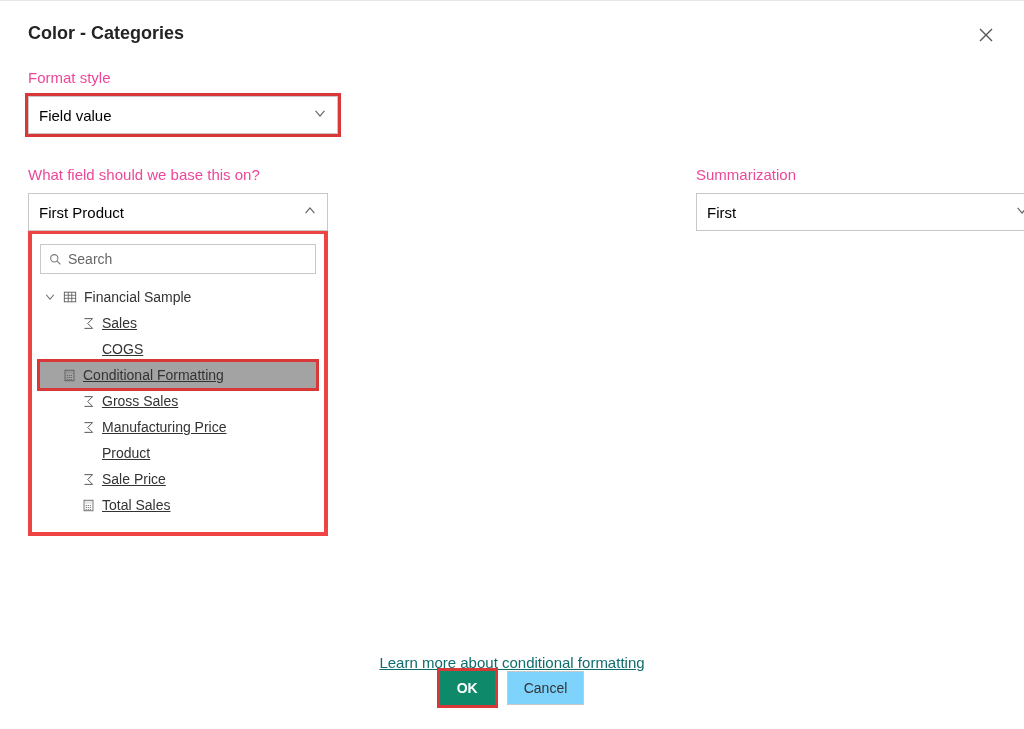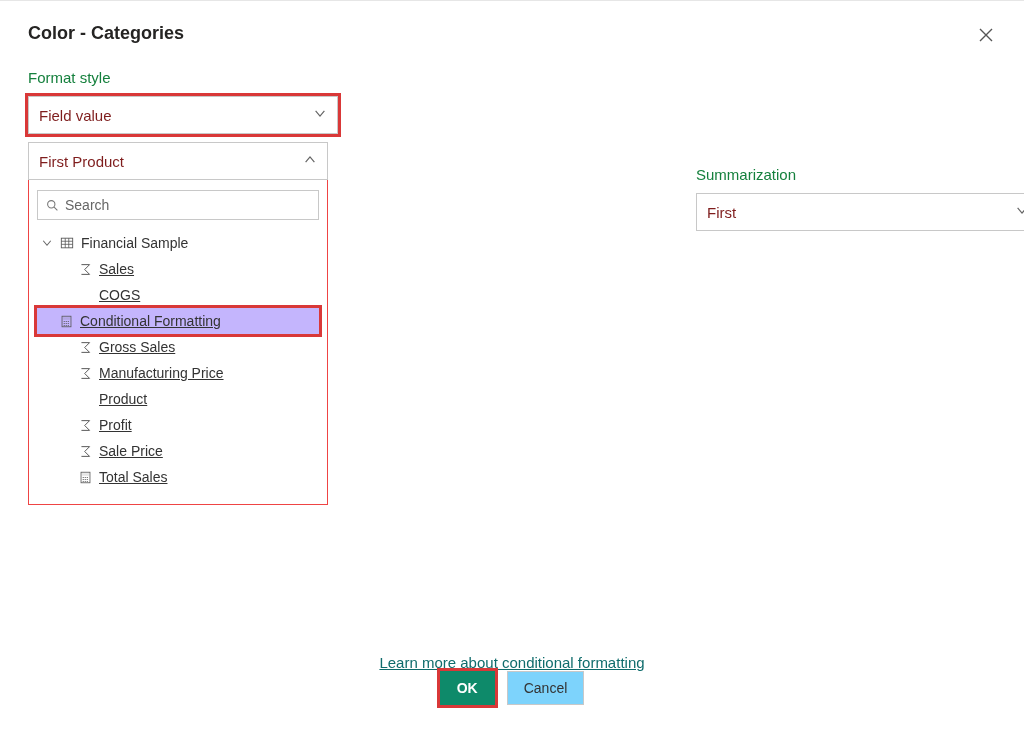--- a/index.html
+++ b/index.html
@@ -29,33 +29,33 @@
     color: #252423;
   }
   .close-x {
     width: 18px; height: 18px;
     cursor: pointer;
     margin-top: 4px;
   }
   .close-x svg { display:block; }
   .section-label {
     font-size: 15px;
-    color: #15803d;
+    color: #ec4899;
     margin-top: 24px;
     margin-bottom: 10px;
   }
   .dropdown {
     position: relative;
     height: 38px;
     border: 1px solid #c8c8c8;
     display: flex;
     align-items: center;
     padding: 0 10px;
     font-size: 15px;
-    color: #7f1d1d;
+    color: #000000;
     background: #fff;
     cursor: pointer;
   }
   .dropdown .chevron {
     position: absolute;
     right: 10px;
     top: 50%;
     transform: translateY(-50%);
   }
   .chevron-down { width: 14px; height: 14px; }
@@ -65,21 +65,21 @@
     outline-offset: 0px;
   }
   .columns {
     display: flex;
     gap: 40px;
     margin-top: 8px;
   }
   .col-left { width: 330px; }
   .col-right { margin-left: 310px; width: 300px; }
   .field-panel {
-    border: 1px solid #ef4444;
+    border: 4px solid #ef4444;
     width: 300px;
     padding: 10px 8px 14px 8px;
     margin-top: -1px;
     background: #fff;
   }
   .search-box {
     height: 30px;
     border: 1px solid #c8c8c8;
     display: flex;
     align-items: center;
@@ -99,21 +99,21 @@
     padding-left: 4px;
     cursor: pointer;
   }
   .tree-row.depth1 { padding-left: 40px; text-decoration: underline; }
   .tree-row .ticon { width: 16px; display:inline-flex; justify-content:center; margin-right: 6px; }
   .tree-row.table-row .ticon { margin-right: 6px; }
   .tree-row.table-row .exp { width:14px; margin-right:4px; display:inline-flex; }
   .tree-row.highlighted {
     outline: 3px solid #d93838;
     outline-offset: 0px;
-    background: #c4b5fd;
+    background: #a3a3a3;
     padding-left: 21px;
   }
   .footer {
     position: absolute;
     bottom: 24px;
     left: 28px;
     right: 28px;
     display: flex;
     justify-content: space-between;
     align-items: center;
@@ -168,20 +168,21 @@
         <svg class="chevron-down" viewBox="0 0 16 16">
             <path d="M3 5 L8 11 L13 5" stroke="#666" stroke-width="1.4" fill="none"></path>
           </svg>
       </span>
     </div>
   </div>
 
   <div class="columns">
 
     <div class="col-left">
+      <div class="section-label">What field should we base this on?</div>
 
       <div class="dropdown" style="width:300px;">
         <span>First Product</span>
         <span class="chevron">
           <svg class="chevron-up" viewBox="0 0 16 16">
               <path d="M3 11 L8 5 L13 11" stroke="#666" stroke-width="1.4" fill="none"></path>
             </svg>
         </span>
       </div>
 
@@ -253,28 +254,20 @@
               <div class="tree-row depth1">
                 <span class="ticon"></span>
                 <span>Product</span>
               </div>
               <div class="tree-row depth1">
                 <span class="ticon">
                   <svg width="13" height="13" viewBox="0 0 16 16">
                     <path d="M3 2 H13 L7 8 L13 14 H3" stroke="#555" stroke-width="1.2" fill="none"></path>
                   </svg>
                 </span>
-                <span>Profit</span>
-              </div>
-              <div class="tree-row depth1">
-                <span class="ticon">
-                  <svg width="13" height="13" viewBox="0 0 16 16">
-                    <path d="M3 2 H13 L7 8 L13 14 H3" stroke="#555" stroke-width="1.2" fill="none"></path>
-                  </svg>
-                </span>
                 <span>Sale Price</span>
               </div>
               <div class="tree-row depth1">
                 <span class="ticon">
                   <svg width="13" height="13" viewBox="0 0 16 16">
                     <rect x="2.5" y="1.5" width="11" height="13" stroke="#555" fill="none"></rect>
                     <rect x="4" y="3" width="8" height="2.5" fill="#555" opacity="0.15" stroke="#555" stroke-width="0.7"></rect>
                     <path d="M4.5 8 H6 M7 8 H8.5 M9.5 8 H11 M4.5 10.5 H6 M7 10.5 H8.5 M9.5 10.5 H11 M4.5 13 H6 M7 13 H8.5 M9.5 13 H11" stroke="#555" stroke-width="1"></path>
                   </svg>
                 </span>

